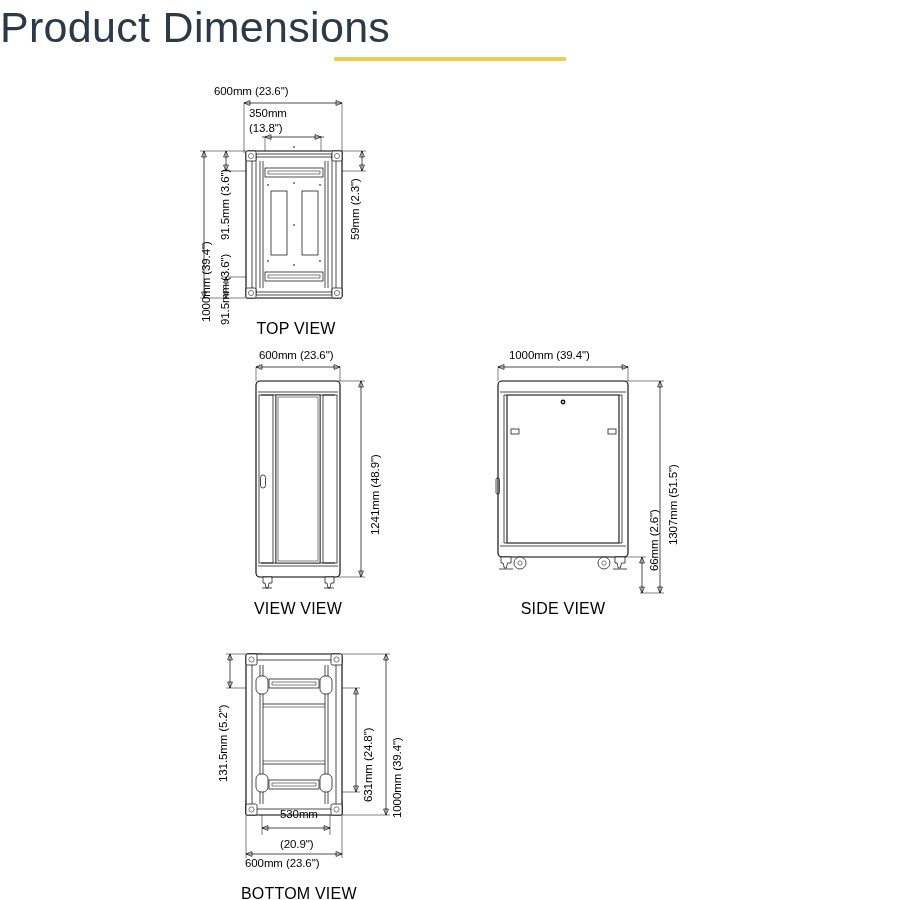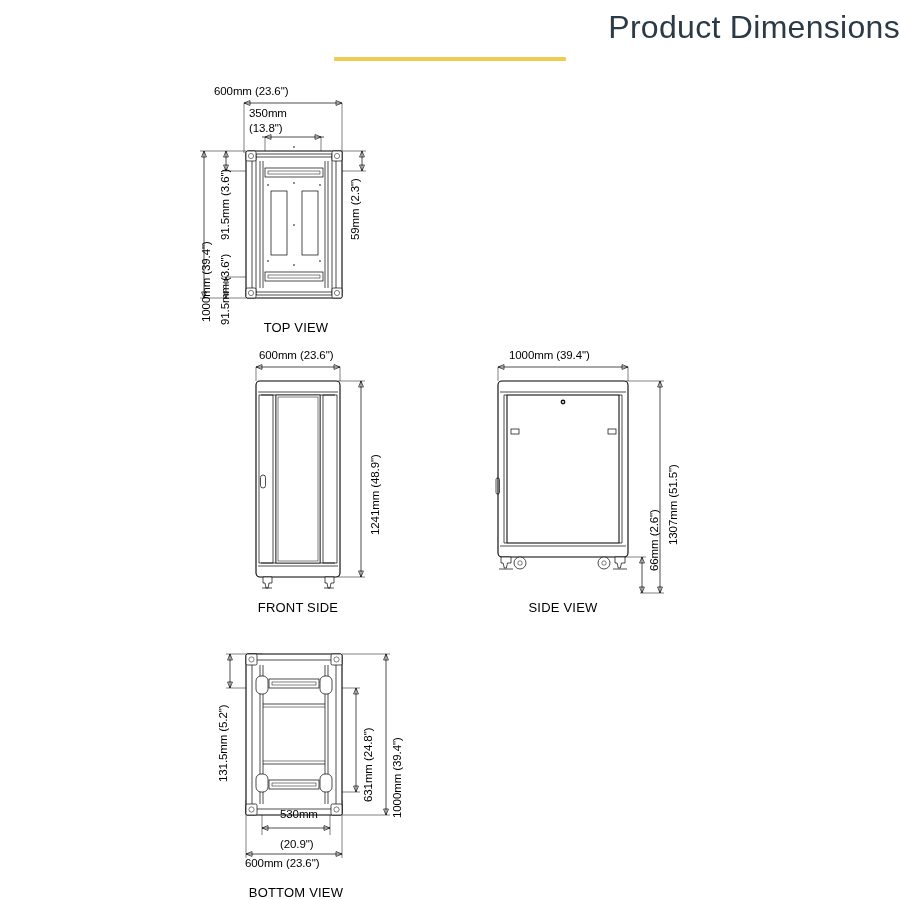--- a/index.html
+++ b/index.html
@@ -4,38 +4,38 @@
 <style>
   html,body{margin:0;padding:0;background:#ffffff;}
   body{
     width:900px;height:900px;position:relative;overflow:hidden;
     font-family:"Liberation Sans",sans-serif;color:#000;
   }
   #stage{position:absolute;left:0;top:0;width:900px;height:900px;}
 
   
   .title{
-    position:absolute;left:0;top:2px;width:900px;text-align:right;
-    font-size:32px;font-weight:300;letter-spacing:.3px;
+    position:absolute;left:0;top:2px;width:900px;text-align:left;
+    font-size:43px;font-weight:300;letter-spacing:.3px;
     color:#2c3a47;font-family:"Liberation Sans",sans-serif;
     line-height:50px;white-space:nowrap;
   }
   .title-rule{
     position:absolute;left:334px;top:57px;width:232px;height:4px;
     background:#efcb52;border-radius:1px;
   }
 
   
   .view{position:absolute;}
   .vlabel{
     position:absolute;font-size:11.5px;color:#000;white-space:nowrap;
     font-family:"Liberation Sans",sans-serif;letter-spacing:-.1px;
   }
   .view-name{
-    position:absolute;font-size:13px;color:#000;white-space:nowrap;
+    position:absolute;font-size:16px;color:#000;white-space:nowrap;
     text-align:center;font-family:"Liberation Sans",sans-serif;
     letter-spacing:.2px;
   }
   .rot{transform:rotate(-90deg);transform-origin:0 0;}
 
   svg{display:block;overflow:visible;}
   .ln{stroke:#000;fill:none;}
   .thin{stroke-width:.7;}
   .med{stroke-width:1.1;}
   .lite{stroke:#000;stroke-width:.5;fill:none;}
@@ -187,21 +187,21 @@
       <rect class="ln lite fillnone" x="48" y="52" width="40" height="164"></rect>
 
       <rect class="ln thin" x="30.5" y="130" width="5" height="13" rx="2.5" fill="#1a1a1a"></rect>
 
       <path class="ln thin fillw" d="M33 232 h9 v6 h-3 l-1 5 h-2 l-1 -5 h-2 z"></path>
       <path class="ln thin fillw" d="M95 232 h9 v6 h-3 l-1 5 h-2 l-1 -5 h-2 z"></path>
       <line class="ln thin" x1="32" y1="243" x2="42" y2="243"></line>
       <line class="ln thin" x1="94" y1="243" x2="104" y2="243"></line>
     </svg>
 
-    <div class="view-name" style="left:24px;top:255px;width:88px;">FRONT SIDE</div>
+    <div class="view-name" style="left:24px;top:255px;width:88px;">VIEW VIEW</div>
   </div>
 
   <div class="view" style="left:470px;top:345px;width:235px;height:280px;">
 
     <div class="vlabel" style="left:39px;top:4px;">1000mm (39.4")</div>
     <div class="vlabel rot" style="left:197px;top:200px;">1307mm (51.5")</div>
     <div class="vlabel rot" style="left:178px;top:226px;">66mm (2.6")</div>
 
     <svg width="235" height="280">
 

